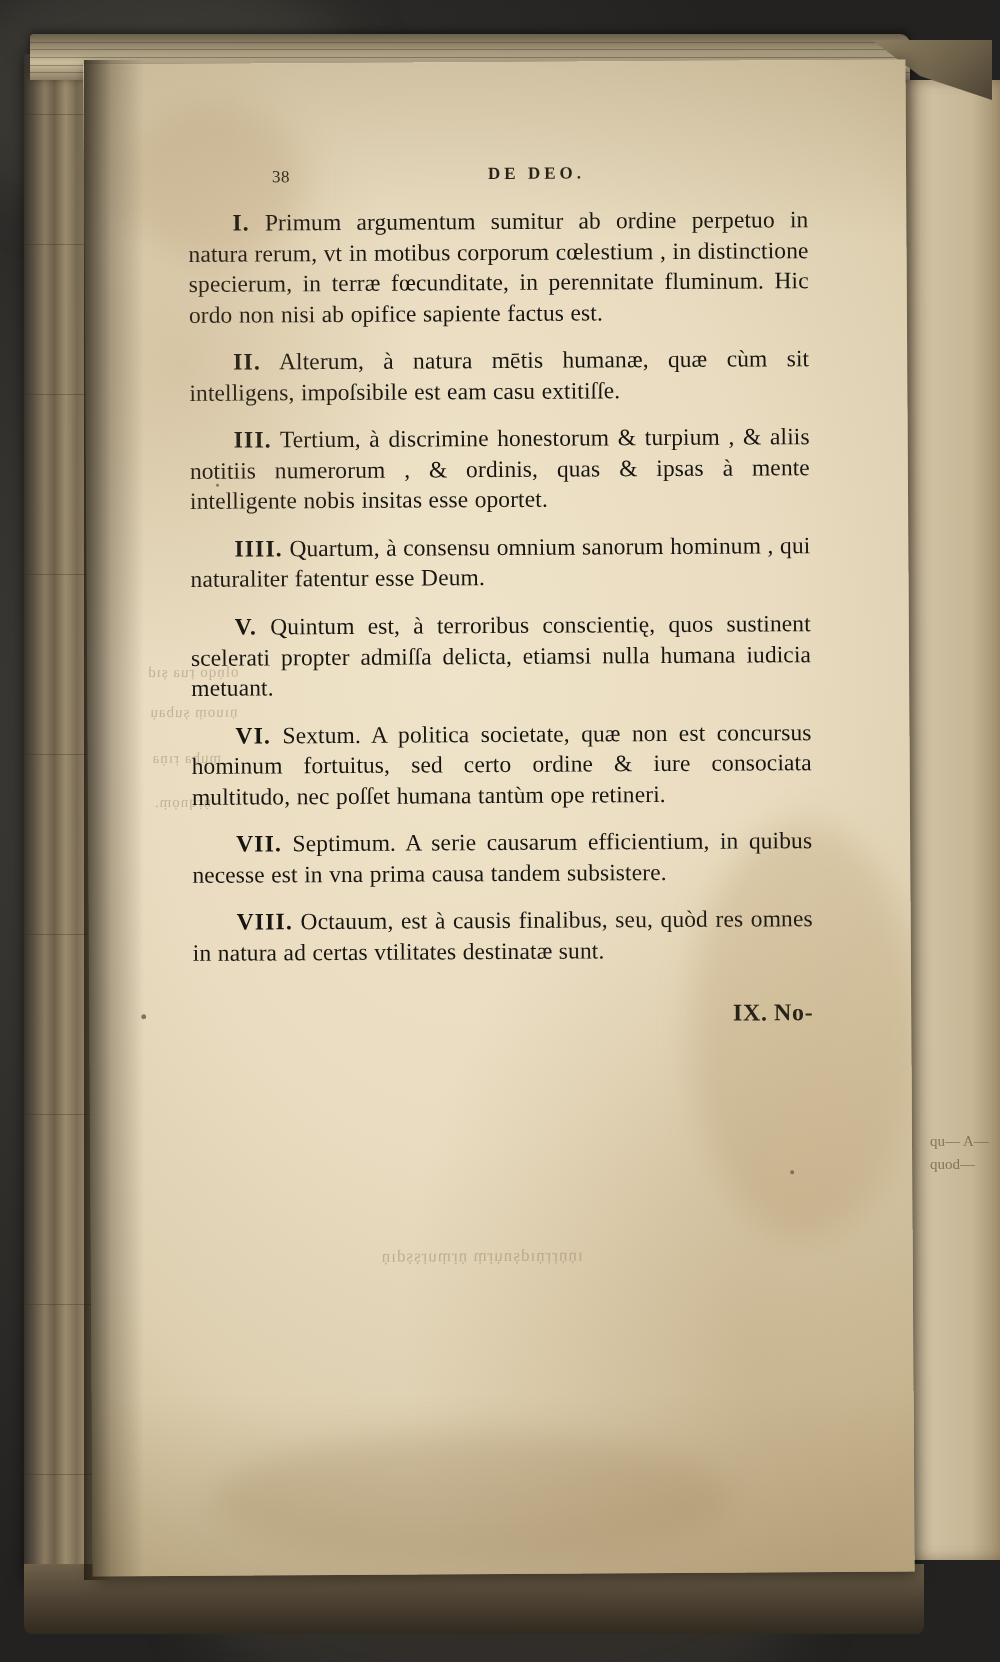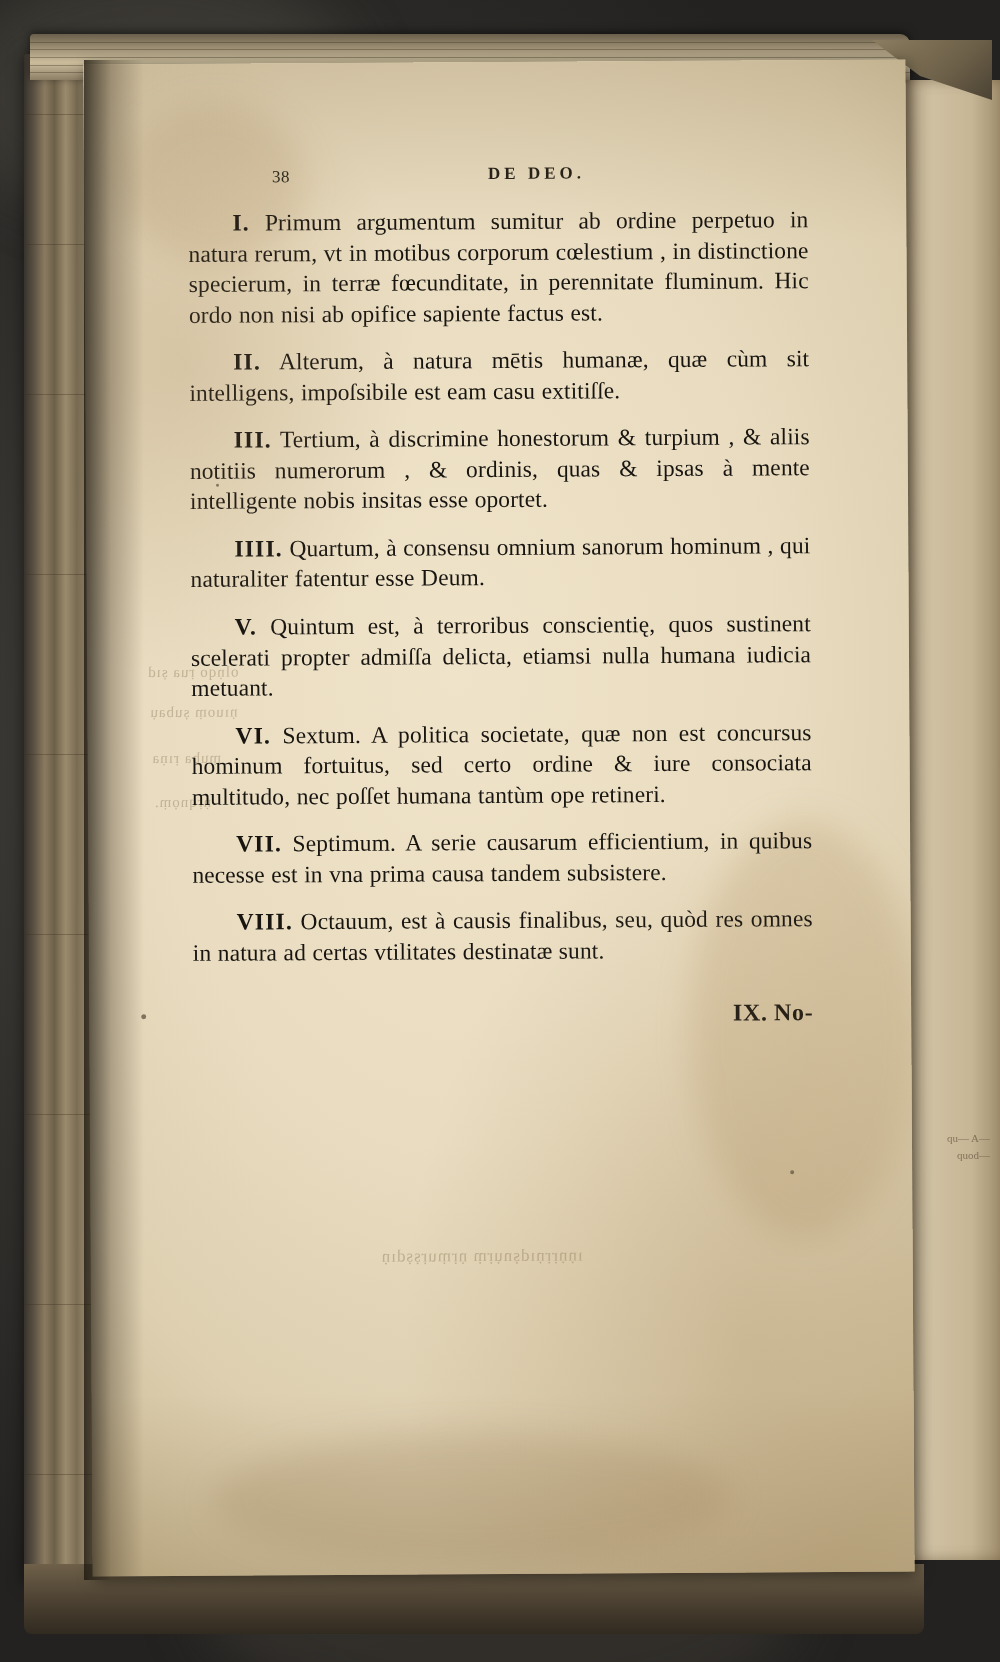--- a/index.html
+++ b/index.html
@@ -32,26 +32,25 @@
     position: absolute;
     top: 80px; left: 905px;
     width: 95px; height: 1480px;
     background: linear-gradient(to right, #b9a98b 0%, #cfc0a2 30%, #c6b695 70%, #a2906f 100%);
     box-shadow: inset 6px 0 14px rgba(80,60,35,.45);
   }
   .right-page-text {
     position: absolute;
     top: 1130px; left: 930px;
     width: 60px;
-    font-size: 11px;
+    font-size: 15px;
     color: #6a5b44;
     line-height: 1.5;
     opacity: .75;
     font-family: "Liberation Serif", serif;
-    text-align: right;
   }
 
   
   .edge-stack {
     position: absolute;
     top: 54px; left: 24px;
     width: 80px; height: 1530px;
     background: linear-gradient(to right,
       #37332c 0%, #5a5042 12%, #8a7a60 26%, #6d6049 38%,
       #9b8b6d 52%, #7c6e55 66%, #b3a282 84%, #8d7c5f 100%);

